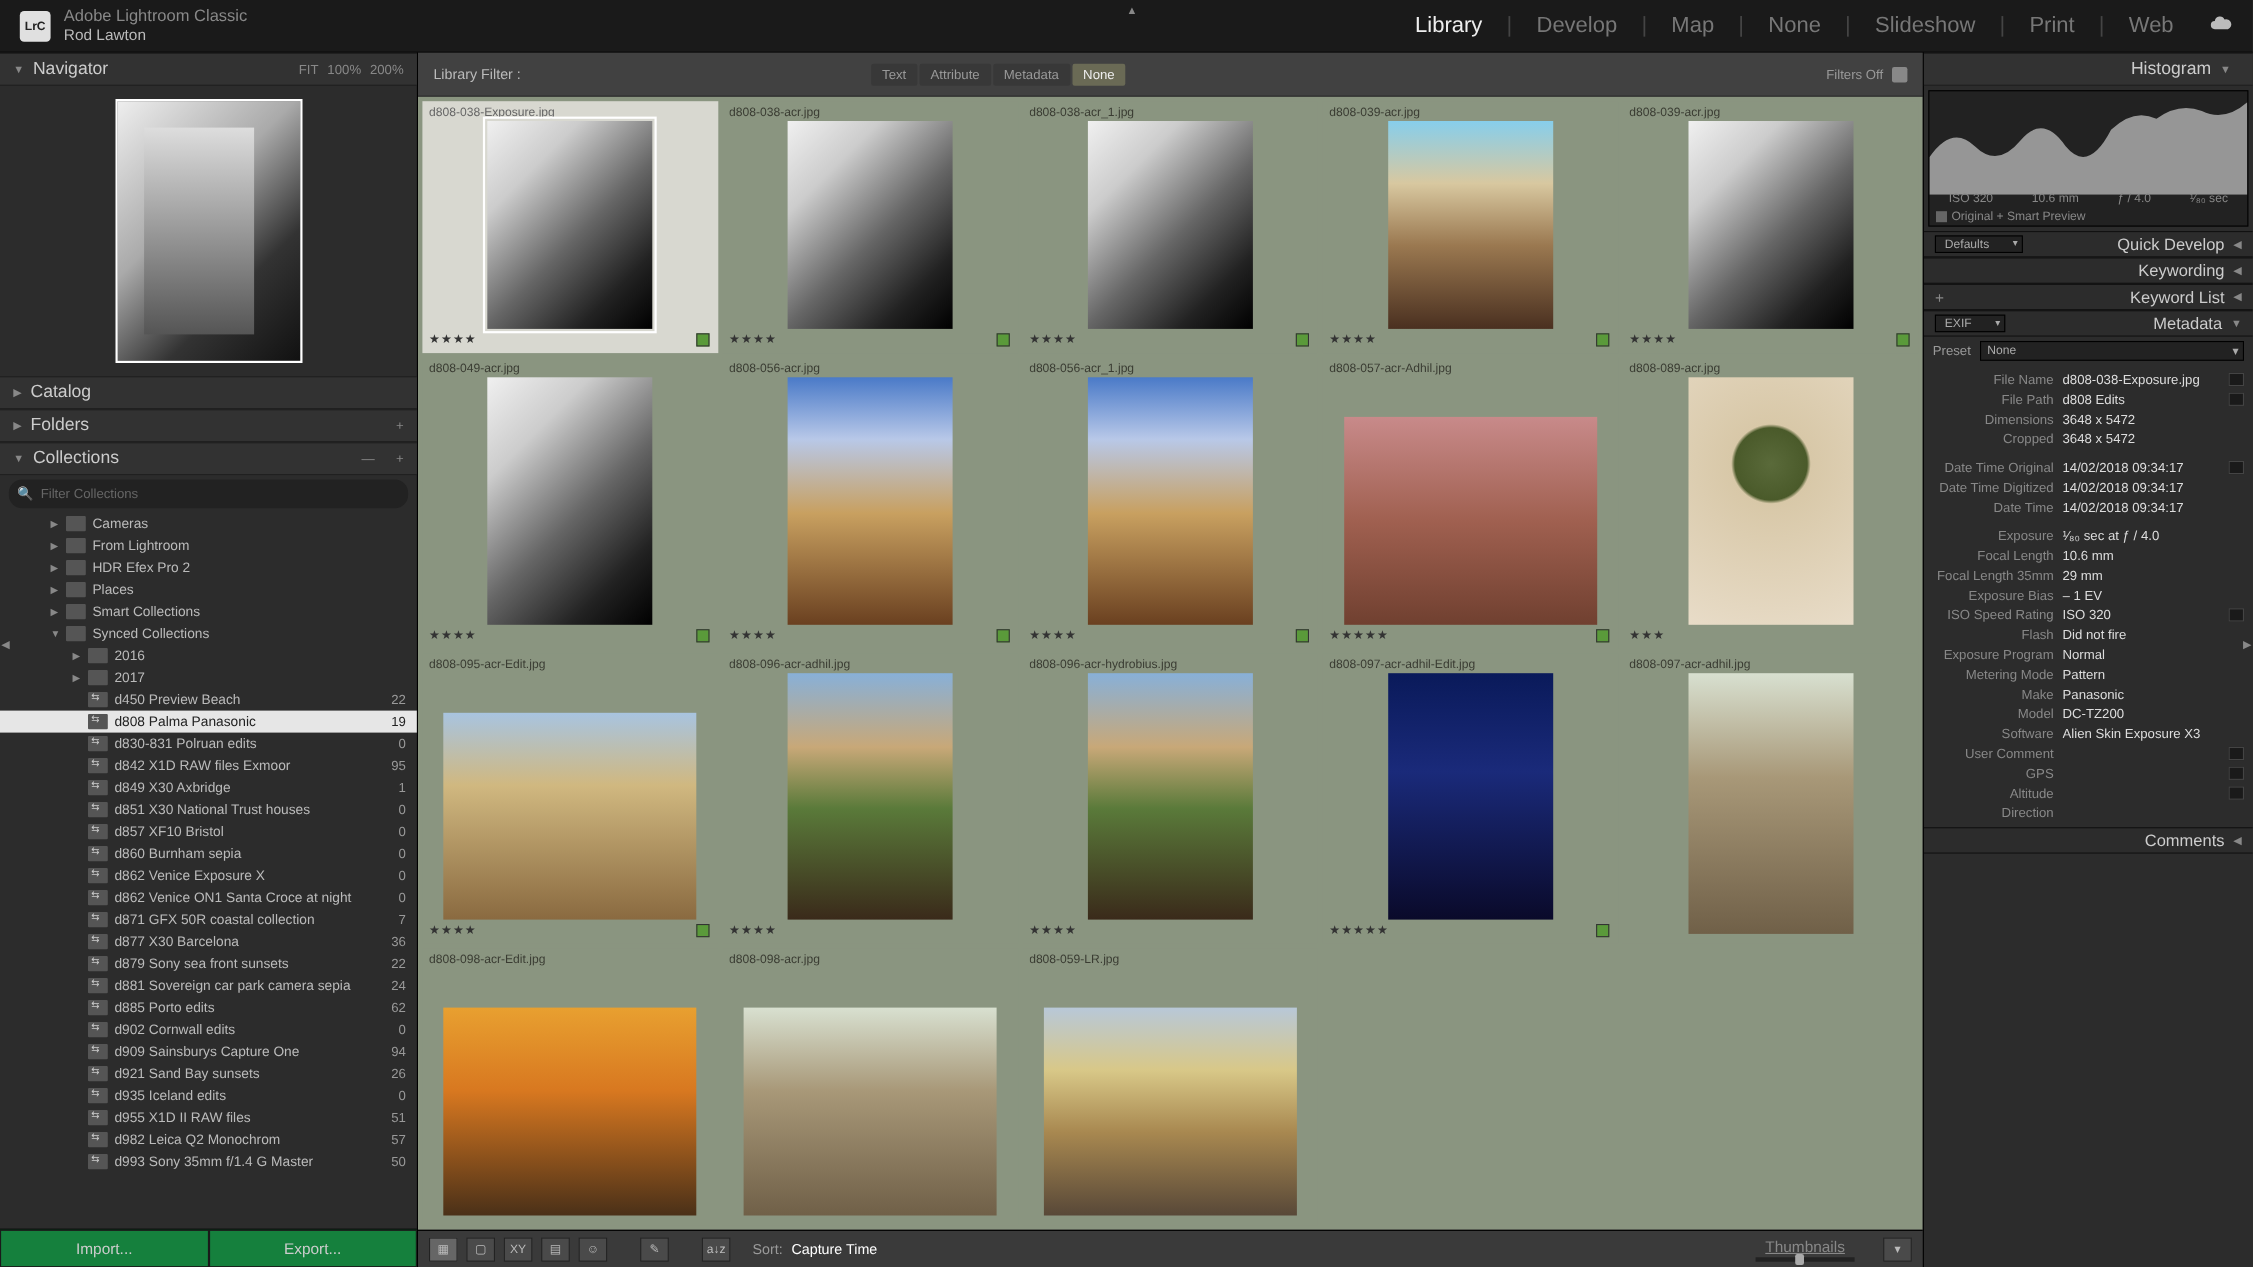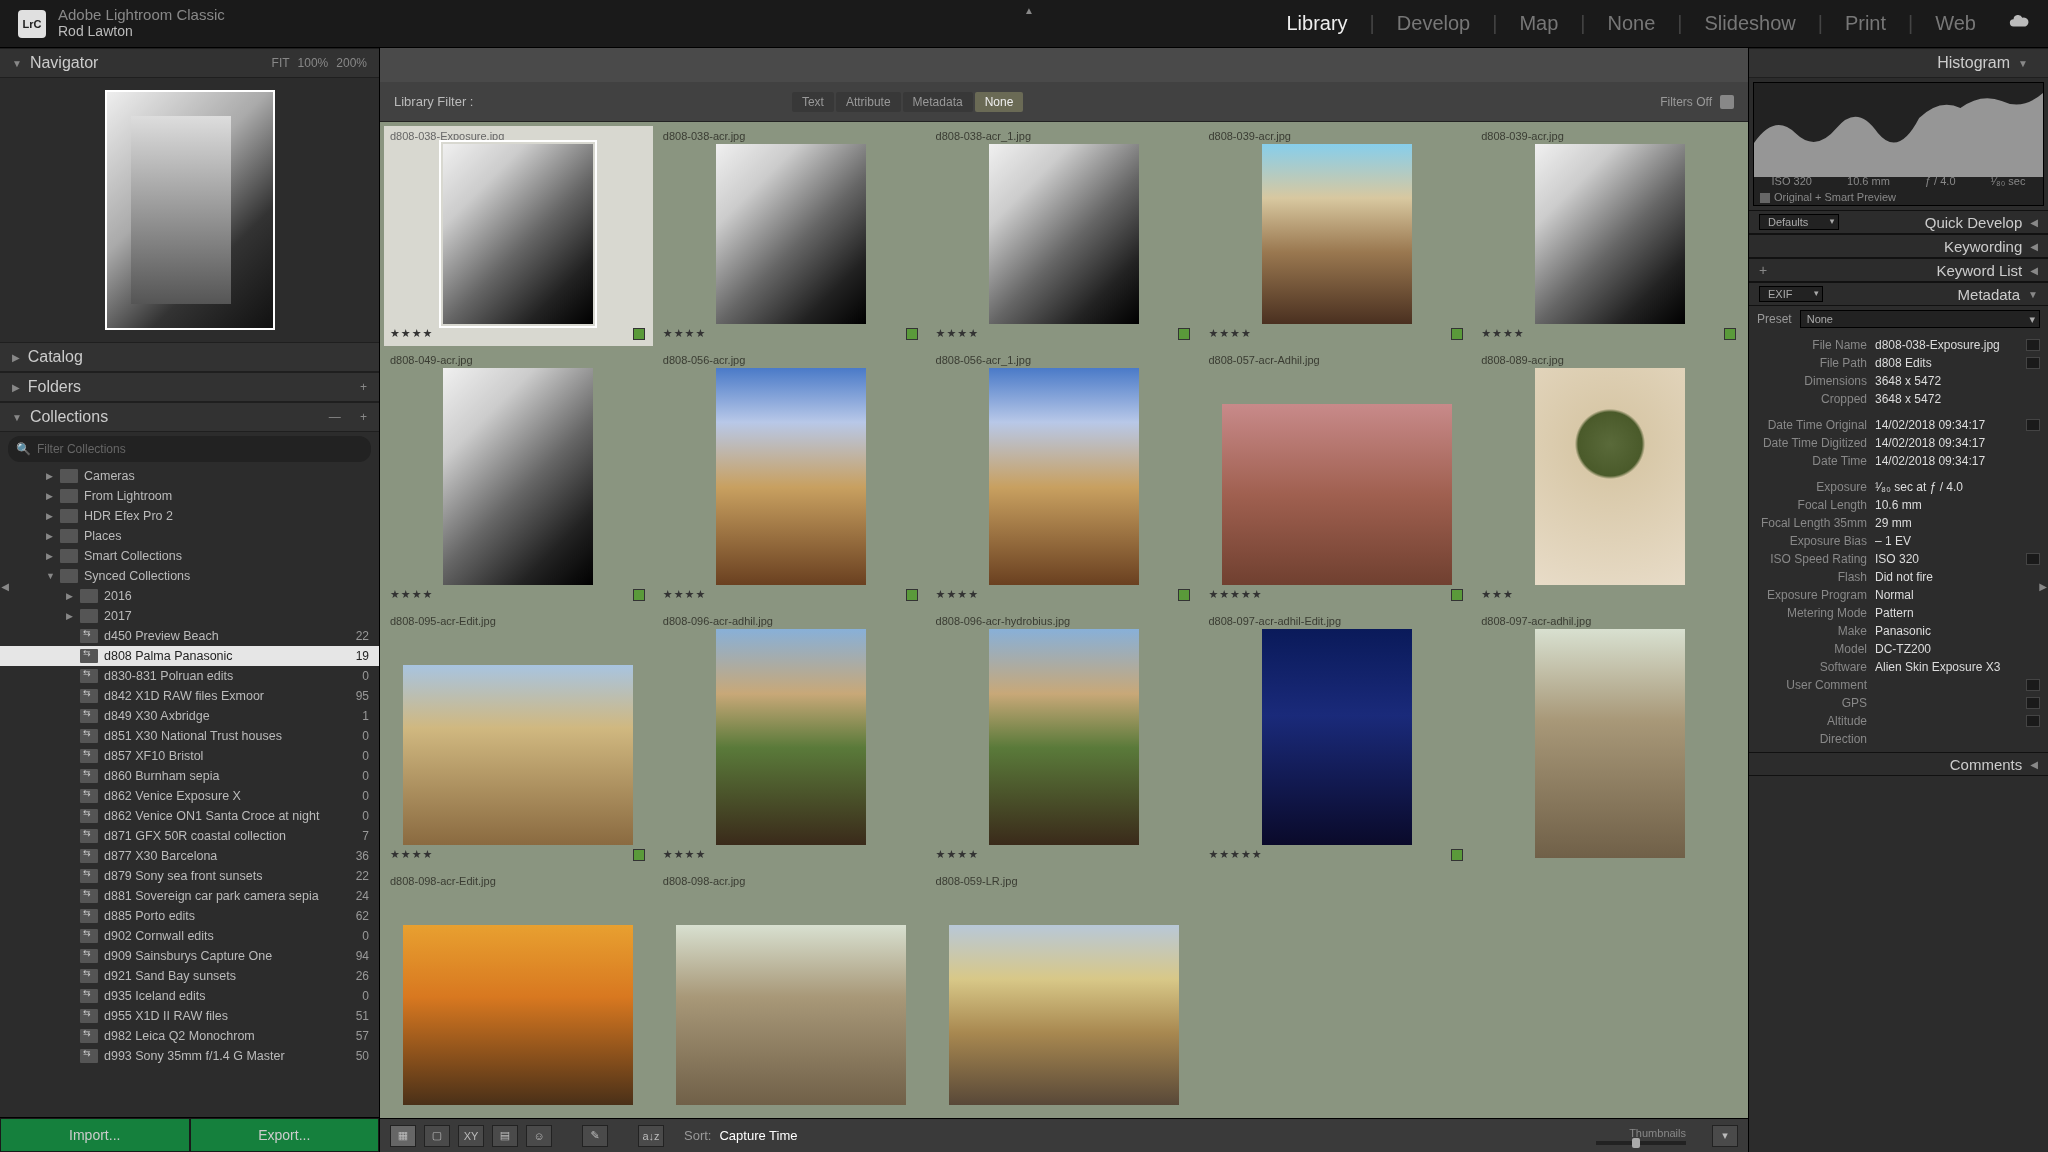--- a/index.html
+++ b/index.html
@@ -34,21 +34,21 @@
 .coll-row .icon.sync::after { content:"⇆"; position:absolute; font-size:9px; color:#ccc; left:3px; top:-1px; }
 .coll-row .cnt { margin-left:auto; color:#999; font-size:12px; }
 .coll-row.lvl0 { padding-left:46px; }
 .coll-row.lvl1 { padding-left:66px; }
 .coll-row.selected { background:#e6e6e6; color:#222; }
 .coll-row.selected .cnt { color:#222; }
 
 .bottom-btns { display:flex; border-top:1px solid #000; }
 .bottom-btns button { flex:1; height:34px; background:#15803d; border:1px solid #1a1a1a; color:#ccc; font-size:14px; cursor:pointer; }
 
-.filter-bar { height:40px; background:#414141; display:flex; align-items:center; padding:0 14px; border-bottom:1px solid #222; font-size:13px; color:#bbb;margin-top:34px; }
+.filter-bar { height:40px; background:#414141; display:flex; align-items:center; padding:0 14px; border-bottom:1px solid #222; font-size:13px; color:#bbb; }
 .filter-bar .tabs { margin-left:auto; display:flex; gap:2px; margin-right:auto; }
 .filter-bar .tab { padding:3px 10px; background:#383838; color:#999; font-size:12px; border-radius:2px; }
 .filter-bar .tab.special { background:#6a6a55; color:#eee; }
 .filter-bar .foff { margin-left:auto; color:#999; font-size:12px; margin-right:8px; }
 .filter-bar .lock { width:14px; height:14px; background:#888; border-radius:2px; }
 
 .grid { flex:1; background:#8a9580; overflow-y:auto; padding:4px; display:grid; grid-template-columns:repeat(5,1fr); gap:4px; }
 .cell { background:#8a9580; padding:2px 6px 6px 6px; display:flex; flex-direction:column; position:relative; }
 .cell.sel { background:#d8d8d0; }
 .cell .fn { font-size:11px; color:#3a3c32; margin:2px 0; white-space:nowrap; overflow:hidden; }
@@ -69,21 +69,21 @@
 .thumb.landscape { width:230px; height:150px; align-self:center; }
 .thumb .sel-border { position:absolute; inset:-4px; border:2px solid #fff; pointer-events:none; }
 .cell .rating { font-size:11px; color:#333; margin-top:3px; letter-spacing:1px; }
 .cell .badge { position:absolute; bottom:6px; right:8px; width:12px; height:12px; background:#5a9a3a; border:1px solid #333; }
 
 .toolbar { height:34px; background:#3a3a3a; display:flex; align-items:center; padding:0 10px; gap:8px; border-top:1px solid #000; font-size:13px; color:#aaa; }
 .toolbar .tbtn { width:26px; height:22px; background:#4a4a4a; border:1px solid #222; display:flex; align-items:center; justify-content:center; font-size:11px; color:#bbb; }
 .toolbar .tbtn.active { background:#666; }
 .toolbar .sort-lbl { margin-left:12px; color:#999; }
 .toolbar .sort-val { color:#ffffff; }
-.toolbar .thumbs { margin-left:auto; text-align:right; font-size:11px; color:#888; }
+.toolbar .thumbs { margin-left:auto; text-align:center; font-size:14px; color:#888;text-decoration:underline; }
 .toolbar .slider { width:90px; height:4px; background:#222; margin:2px auto 0; position:relative; }
 .toolbar .slider::after { content:""; position:absolute; left:40%; top:-3px; width:8px; height:10px; background:#aaa; border-radius:2px; }
 
 .hist { height:124px; background:#222; margin:4px; position:relative; border:1px solid #000; }
 .hist svg { width:100%; height:94px; }
 .hist-info { position:absolute; bottom:18px; left:0; right:0; display:flex; justify-content:space-around; font-size:11px; color:#888; }
 .hist-sub { position:absolute; bottom:2px; left:6px; font-size:11px; color:#888; }
 .hist-sub .chk { display:inline-block; width:10px; height:10px; background:#666; margin-right:4px; vertical-align:middle; }
 
 .rpanel-head { height:24px; display:flex; align-items:center; justify-content:flex-end; padding:0 10px; font-size:15px; color:#ccc; border-top:1px solid #111; border-bottom:1px solid #111; }

